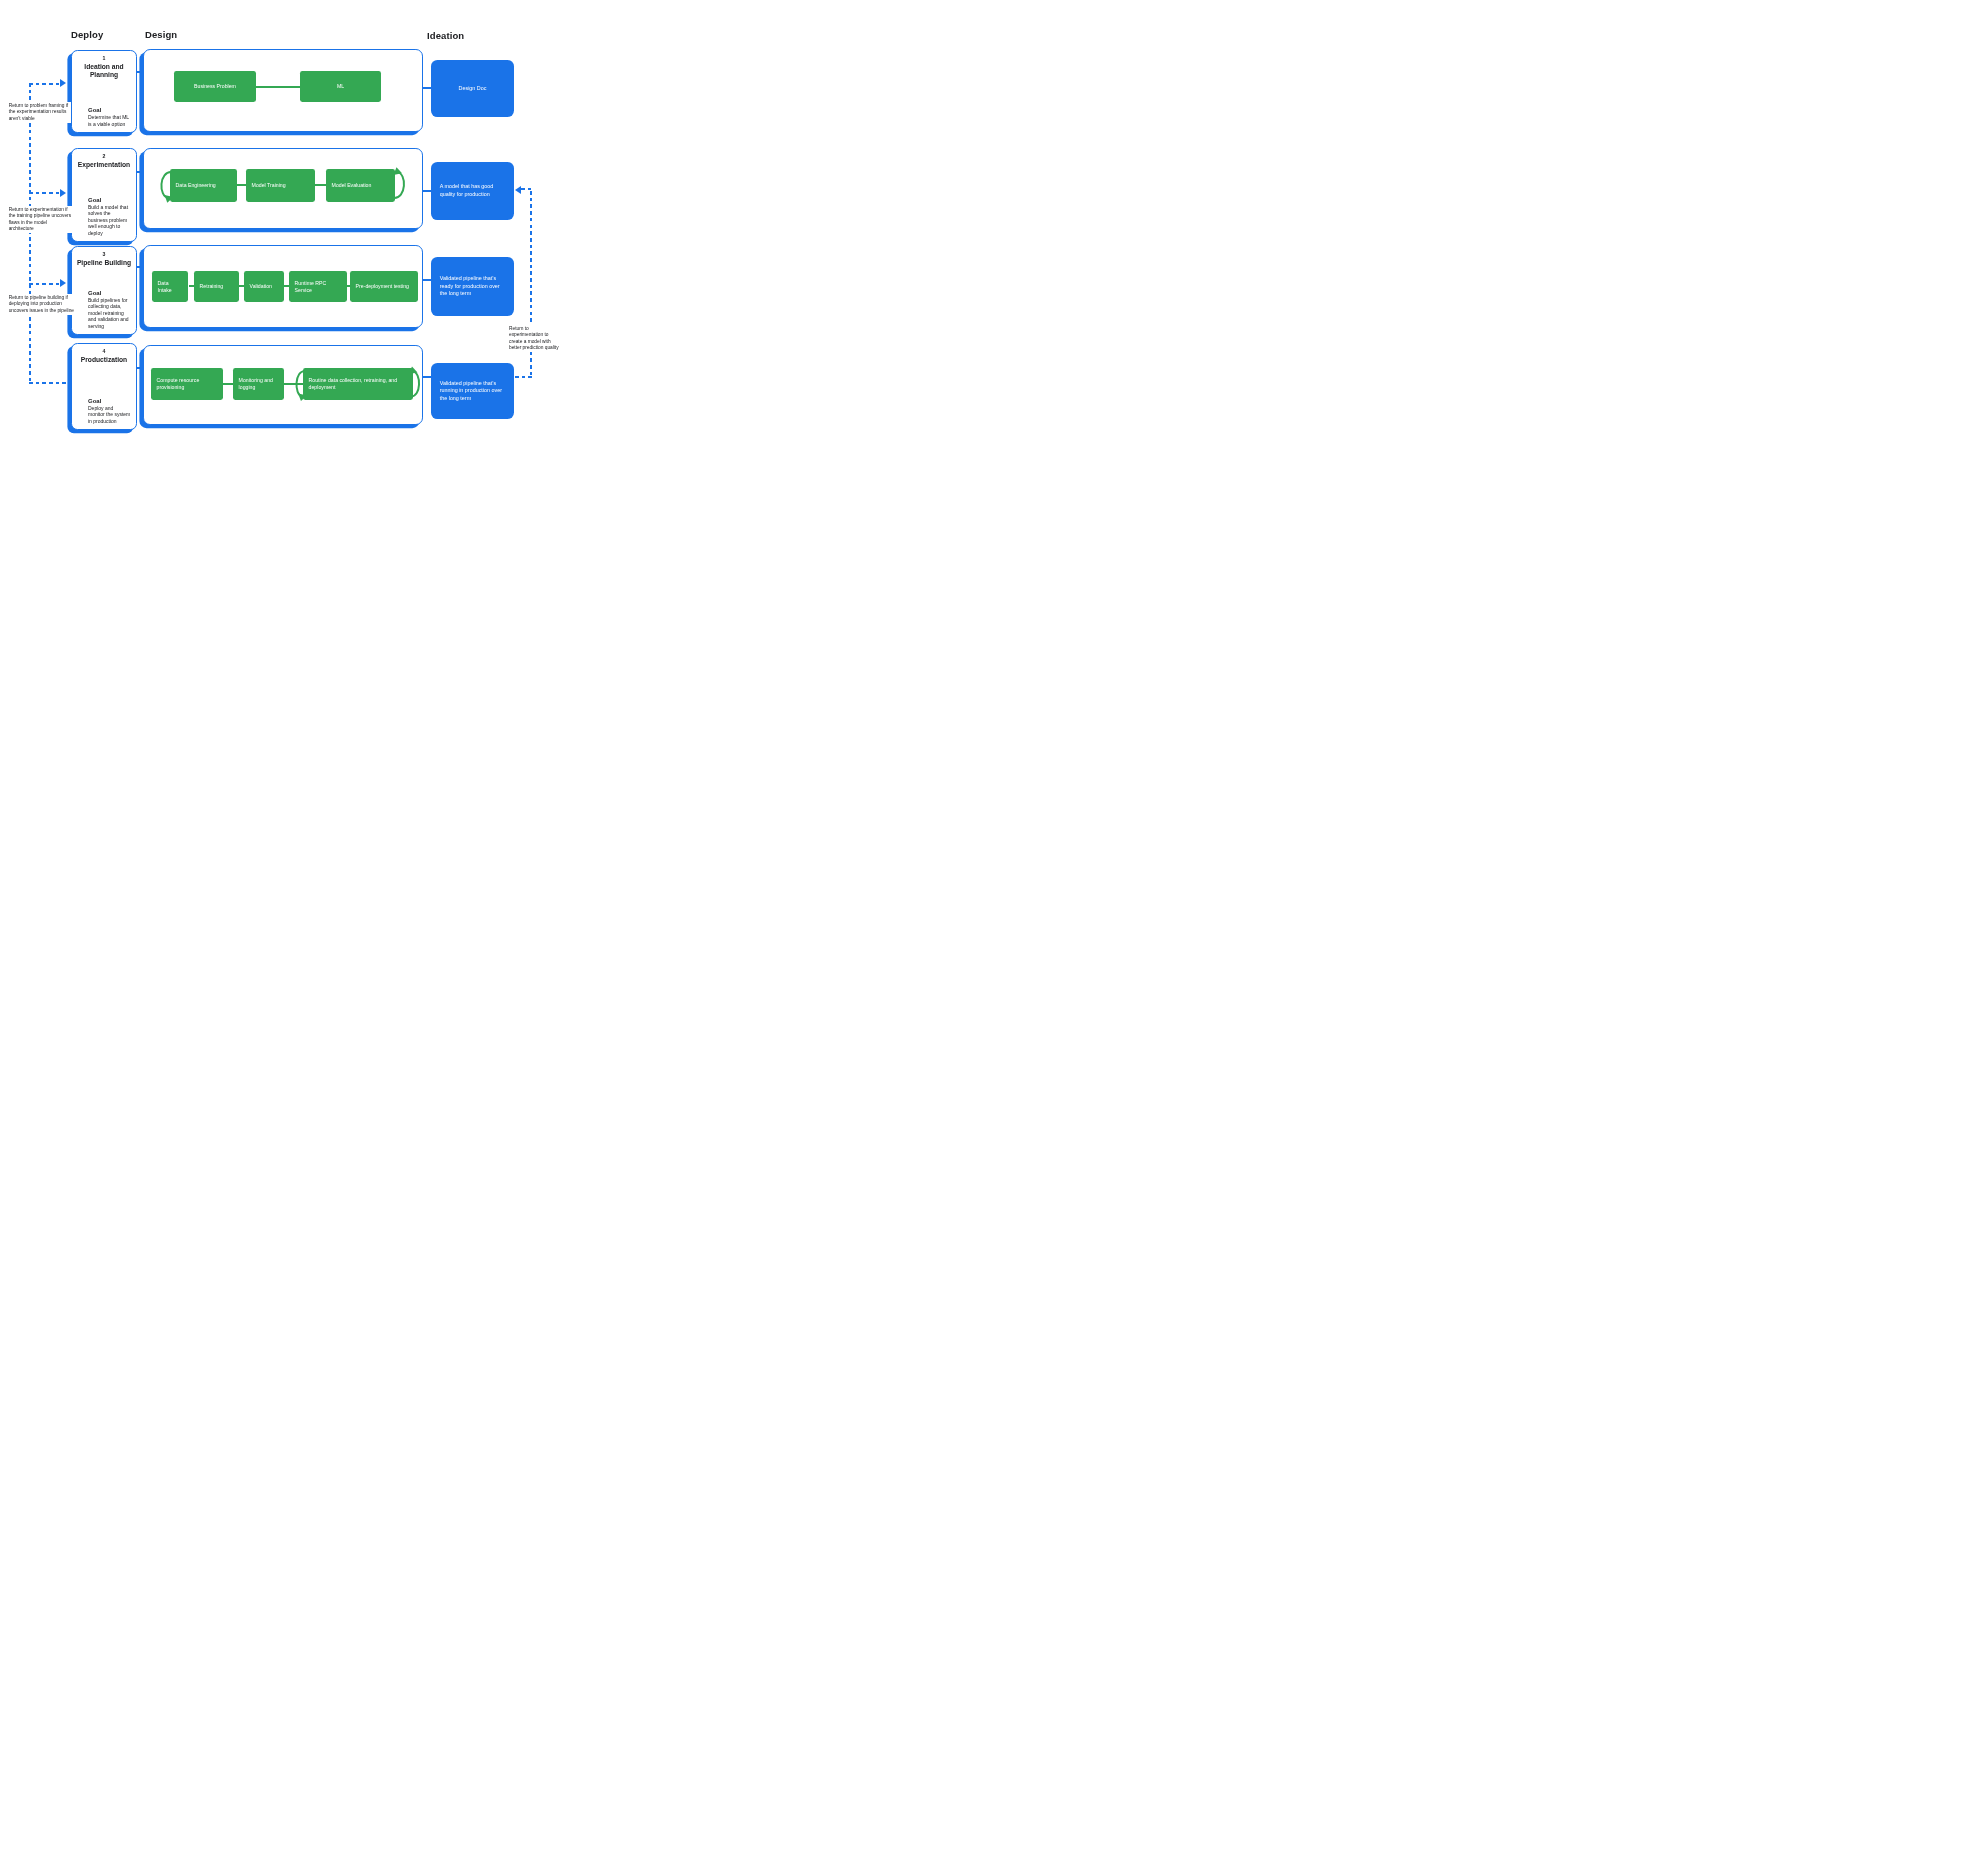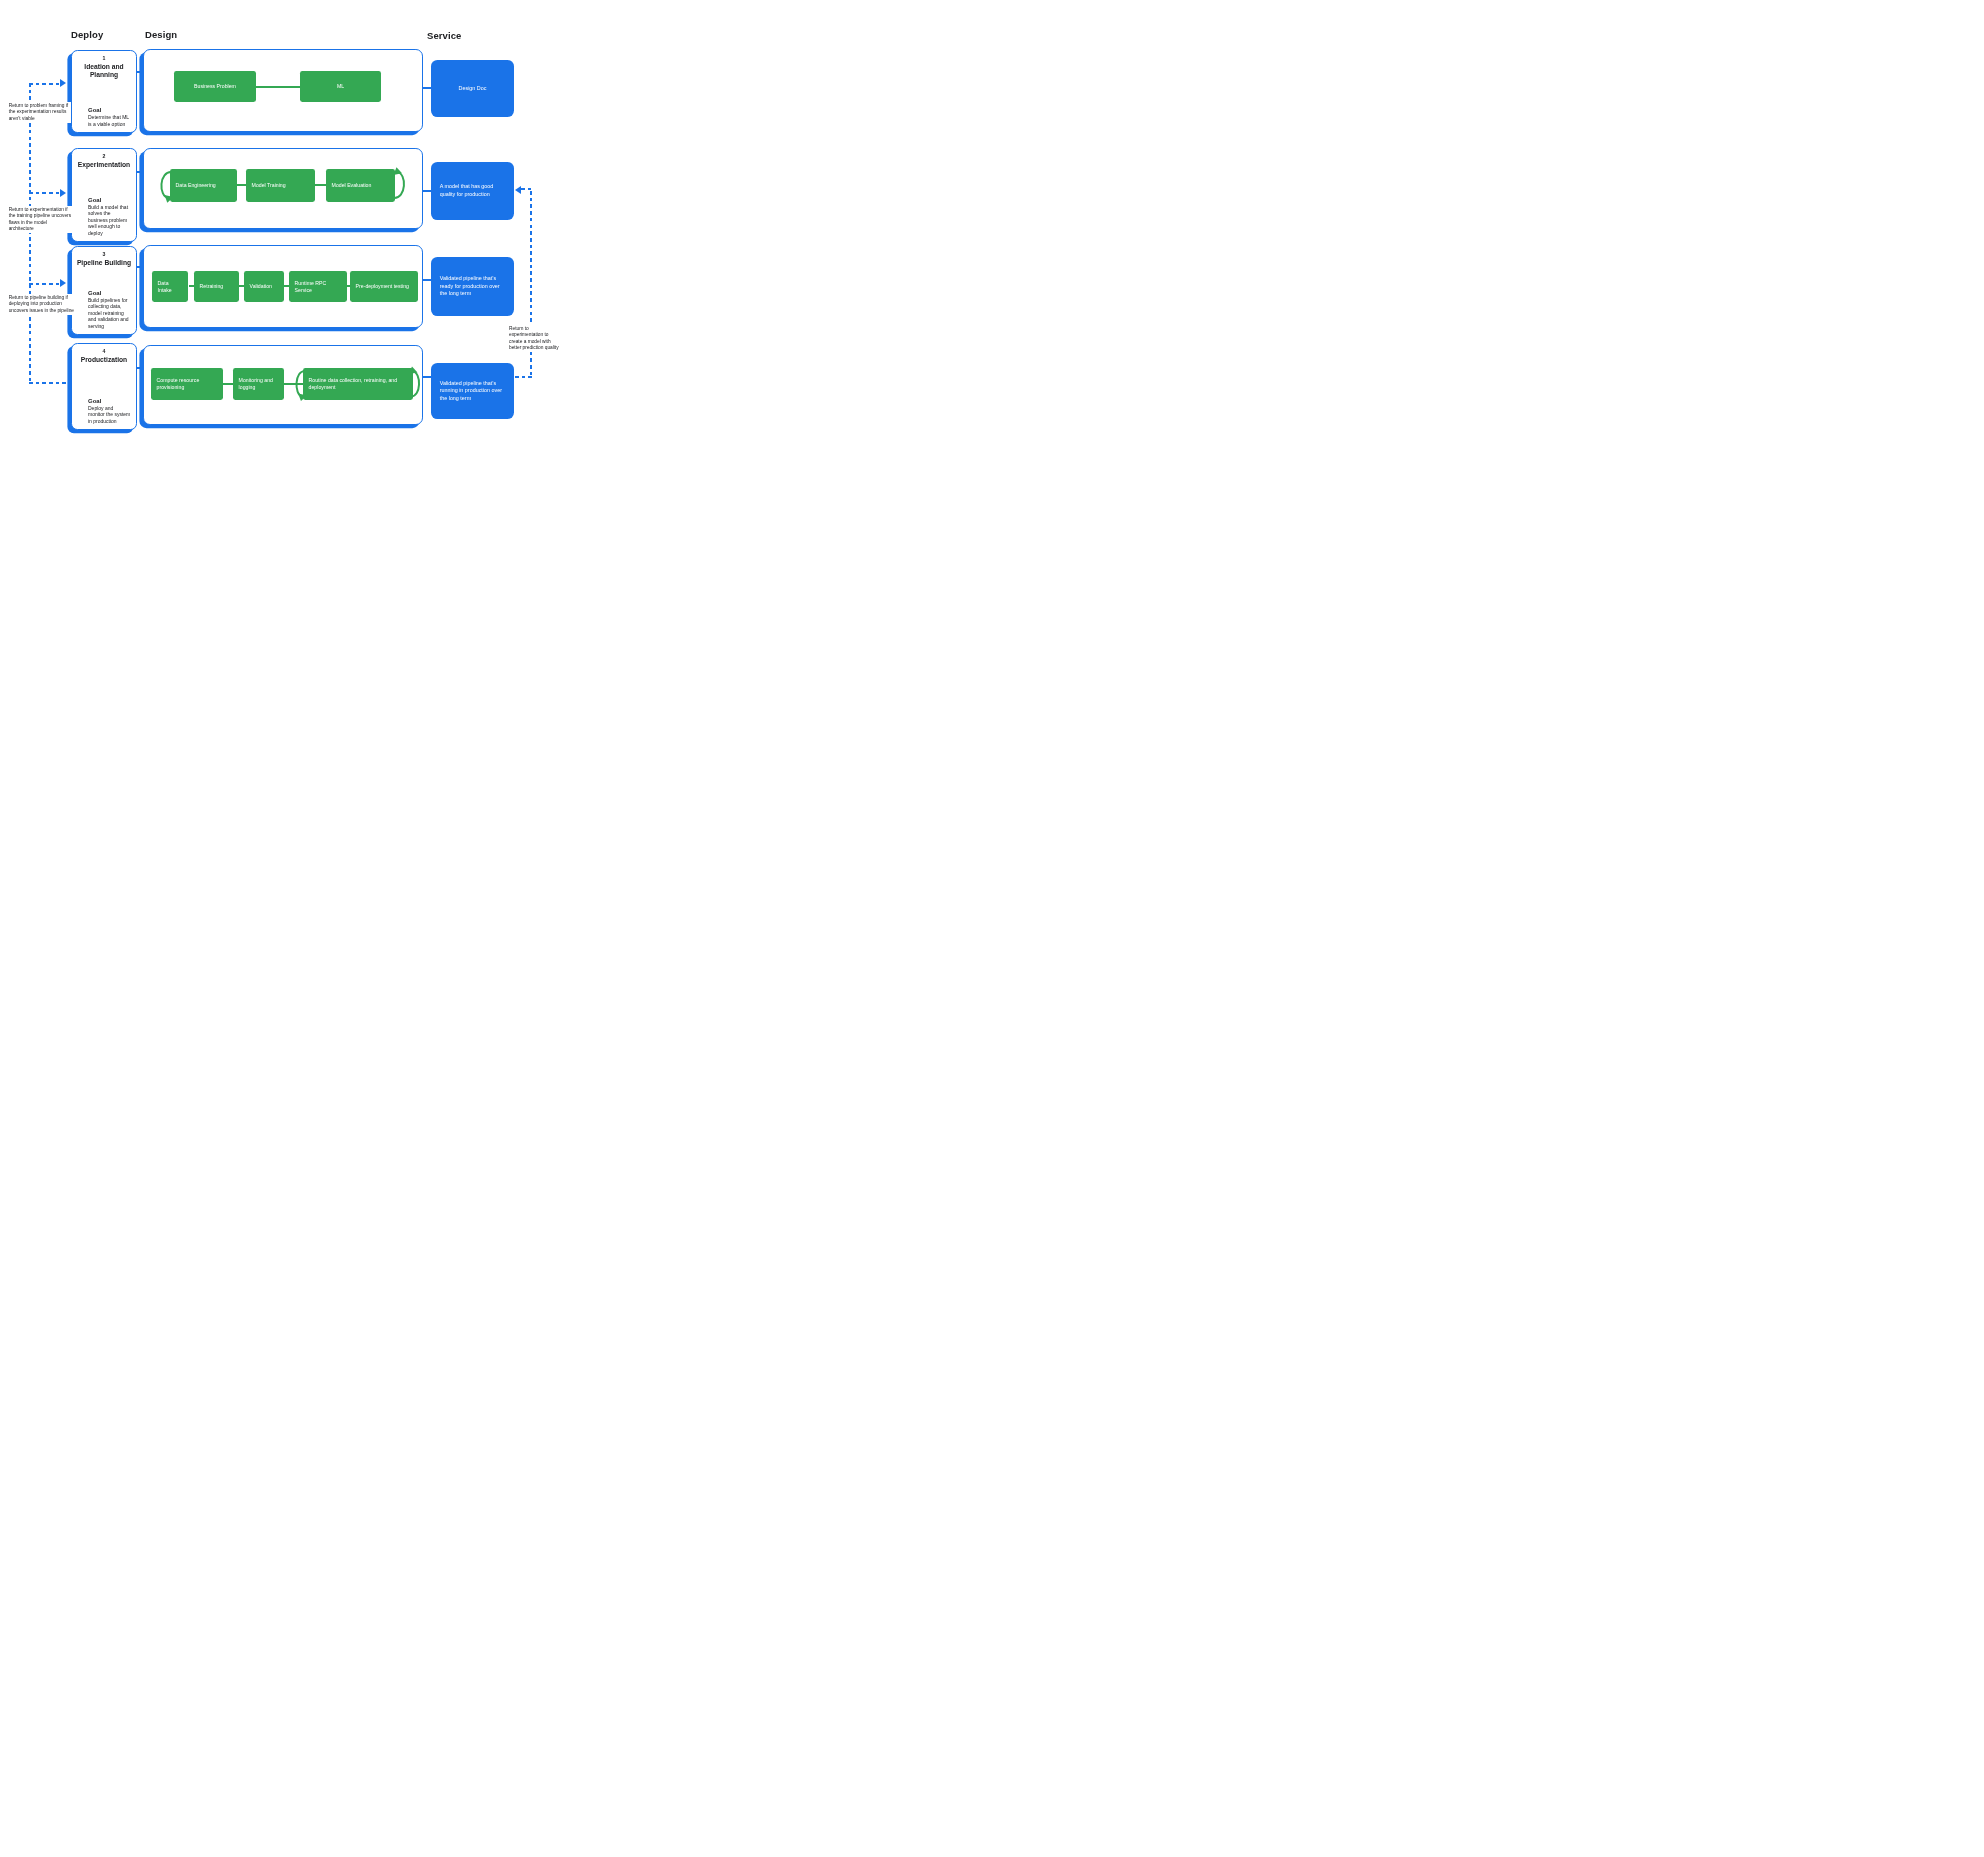--- a/index.html
+++ b/index.html
@@ -44,21 +44,21 @@
 
   svg.overlay{position:absolute;left:0;top:0;z-index:2;pointer-events:none;}
 </style>
 </head>
 <body>
 
 <div id="canvas">
 
   <div class="col-header" style="left:71px;top:29px;">Deploy</div>
   <div class="col-header" style="left:145px;top:29px;">Design</div>
-  <div class="col-header" style="left:427px;top:30px;">Service</div>
+  <div class="col-header" style="left:427px;top:30px;">Ideation</div>
 
   <div class="dot-v" style="left:29px;top:83px;height:300px;"></div>
   <div class="dot-h" style="left:29px;top:83px;width:31px;"></div>
   <div class="arr-right" style="left:60px;top:79px;"></div>
   <div class="dot-h" style="left:29px;top:192px;width:31px;"></div>
   <div class="arr-right" style="left:60px;top:189px;"></div>
   <div class="dot-h" style="left:29px;top:283px;width:31px;"></div>
   <div class="arr-right" style="left:60px;top:279px;"></div>
   <div class="dot-h" style="left:29px;top:382px;width:40px;"></div>
 

